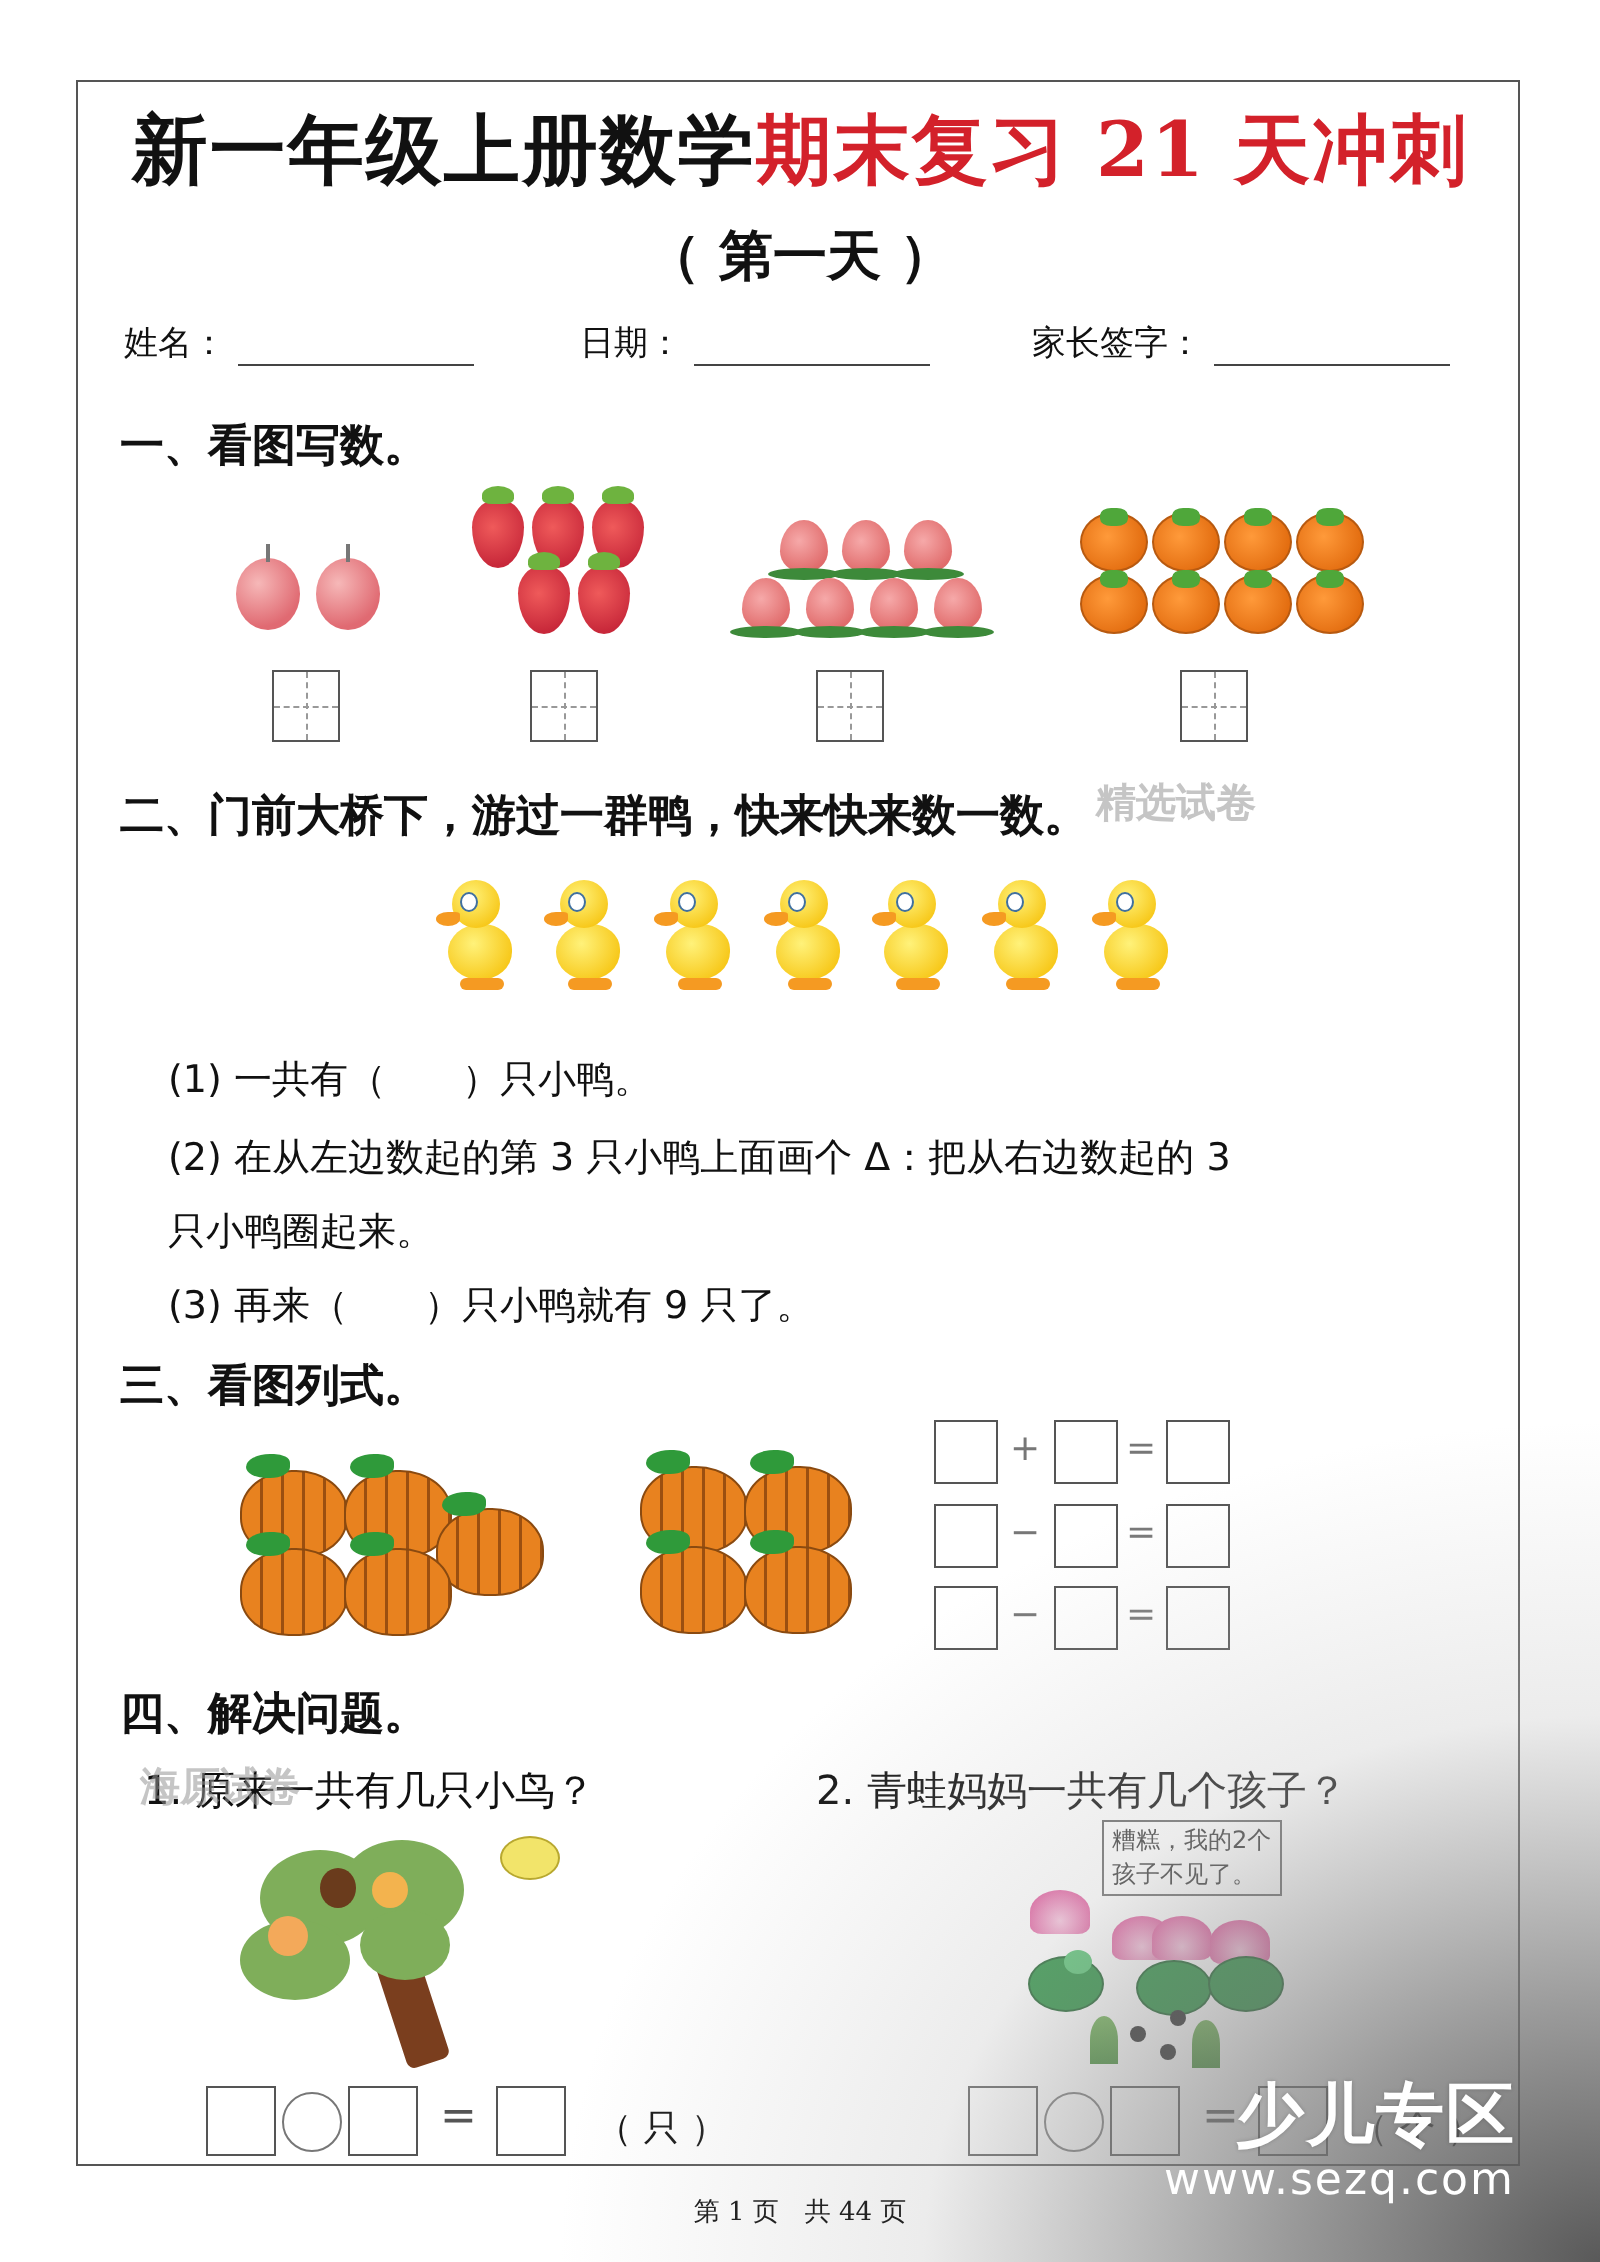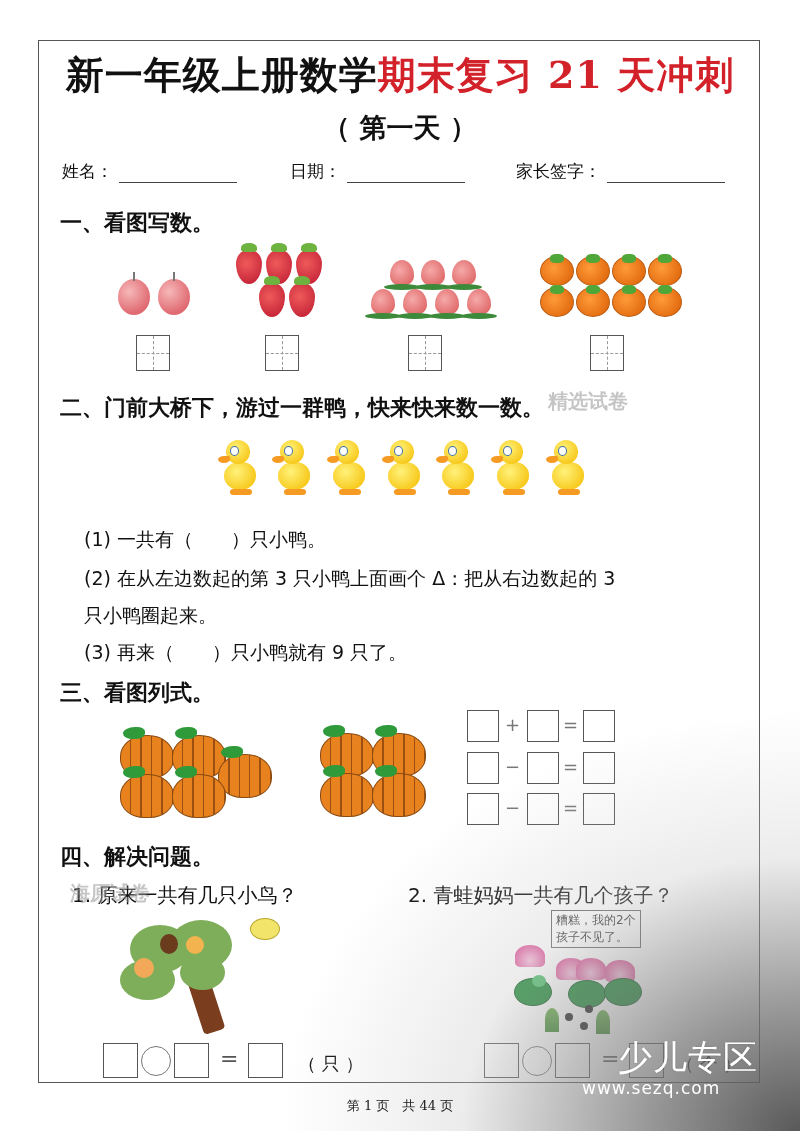--- a/index.html
+++ b/index.html
@@ -53,22 +53,22 @@
   .duck .beak { position:absolute; left:2px; top:20px; width:12px; height:7px; background:#f59a22; border-radius:50% 20% 50% 50%; }
   .duck .feet { position:absolute; left:14px; top:53px; width:22px; height:6px; background:#f59a22; border-radius:3px; }
   .q-line { position: absolute; left: 84px; font-size: 19px; font-family: "DejaVu Sans", sans-serif; }
   .pumpkin { position: absolute; width: 52px; height: 42px; border-radius: 48% 48% 45% 45%; background: repeating-linear-gradient(90deg, #e8821f 0px, #e8821f 9px, #9b4f10 9px, #9b4f10 10.5px); border: 1px solid #8a4a10; }
   .pumpkin::before { content:""; position:absolute; left:2px; top:-9px; width:22px; height:12px; background:#2f9a3a; border-radius:60% 40% 50% 50%; }
   .sq { position: absolute; width: 32px; height: 32px; border: 1.5px solid #555; box-sizing: border-box; background: #fff; }
   .op { position: absolute; font-size: 18px; color: #777; font-family: "DejaVu Sans", sans-serif; }
   .circ { position: absolute; width: 30px; height: 30px; border: 1.5px solid #777; border-radius: 50%; box-sizing: border-box; }
   .speech { position: absolute; border: 1px solid #666; background: #fff; font-size: 12px; line-height: 17px; padding: 1px 4px; color: #333; font-family: "DejaVu Sans", sans-serif; }
   .footer { position: absolute; top: 1097px; left: 0; width: 800px; text-align: center; font-size: 13px; color: #222; z-index: 6; }
-  .wm-logo { position: absolute; left: 618px; top: 1035px; font-size: 34px; font-weight: normal; color: #fff; z-index: 7; letter-spacing: 1px; font-family: "DejaVu Sans", sans-serif; text-shadow: 0 0 2px rgba(0,0,0,0.2); }
-  .wm-url { position: absolute; left: 582px; top: 1078px; font-size: 17px; color: #fff; z-index: 7; font-family: "DejaVu Sans", sans-serif; letter-spacing: 1px; }
+  .wm-logo { position: absolute; left: 618px; top: 1035px; font-size: 34px; font-weight: bold; color: #fff; z-index: 7; letter-spacing: 1px; font-family: "DejaVu Sans", sans-serif; text-shadow: 0 0 2px rgba(0,0,0,0.2); }
+  .wm-url { position: absolute; left: 582px; top: 1078px; font-size: 22px; color: #fff; z-index: 7; font-family: "DejaVu Sans", sans-serif; letter-spacing: 1px; }
   .wm-faint { position: absolute; color: rgba(150,150,150,0.55); font-weight: bold; font-family: "DejaVu Sans", sans-serif; z-index: 4; }
   .tree-canopy { position:absolute; border-radius:50%; background:#7fae5a; }
   .lotus { position:absolute; width:30px; height:22px; background: radial-gradient(circle at 50% 70%, #f7c1dc, #e0559a 80%); border-radius: 50% 50% 20% 20%; }
   .pad { position:absolute; width:36px; height:26px; background:#1c8a35; border-radius:50%; border:1px solid #0f5a20; }
 </style>
 </head>
 <body>
 
 <div class="shade"></div>
 <div class="frame"></div>

